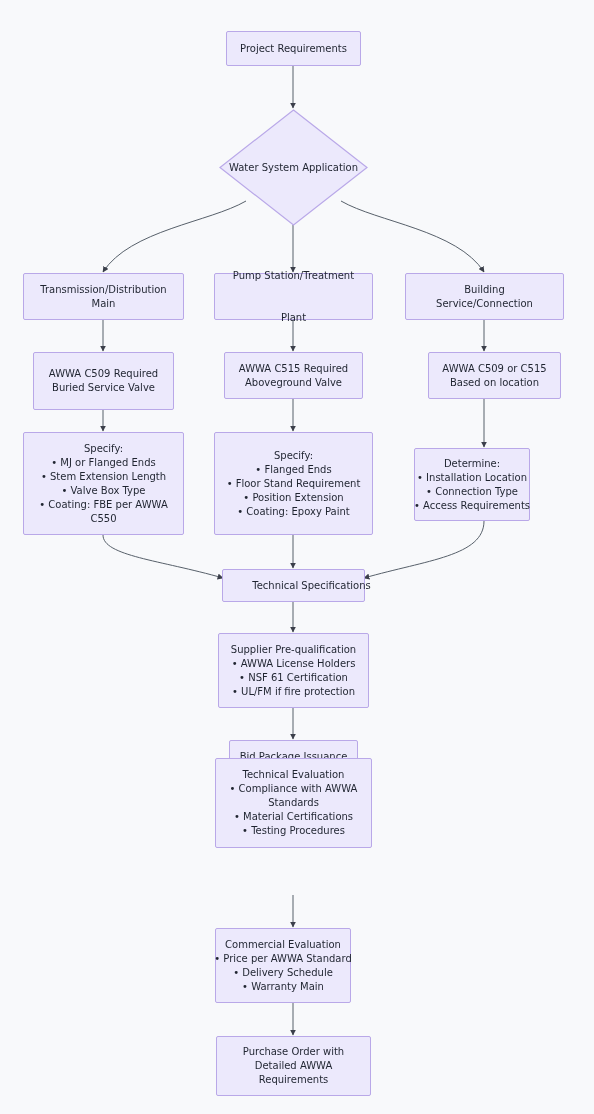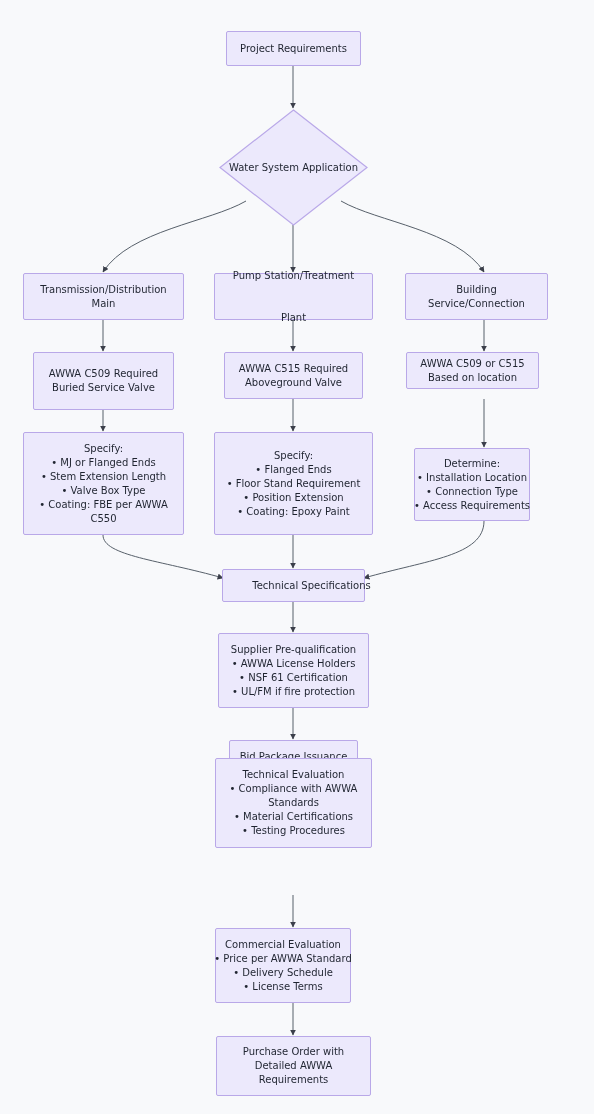--- a/index.html
+++ b/index.html
@@ -95,36 +95,36 @@
   <div class="node" style="left:23px;top:273px;width:161px;height:47px;">
     <span class="ln">Transmission/Distribution</span>
     <span class="ln">Main</span>
   </div>
 
   <div class="node" style="left:214px;top:273px;width:159px;height:47px;gap:28px;">
     <span class="ln">Pump Station/Treatment</span>
     <span class="ln">Plant</span>
   </div>
 
-  <div class="node" style="left:405px;top:273px;width:143px;height:47px;">
+  <div class="node" style="left:405px;top:273px;width:159px;height:47px;">
     <span class="ln">Building</span>
     <span class="ln">Service/Connection</span>
   </div>
 
   <div class="node" style="left:33px;top:352px;width:141px;height:58px;">
     <span class="ln">AWWA C509 Required</span>
     <span class="ln">Buried Service Valve</span>
   </div>
 
   <div class="node" style="left:224px;top:352px;width:139px;height:47px;">
     <span class="ln">AWWA C515 Required</span>
     <span class="ln">Aboveground Valve</span>
   </div>
 
-  <div class="node" style="left:406px;top:352px;width:133px;height:37px;">
+  <div class="node" style="left:428px;top:352px;width:133px;height:47px;">
     <span class="ln">AWWA C509 or C515</span>
     <span class="ln">Based on location</span>
   </div>
 
   <div class="node" style="left:23px;top:432px;width:161px;height:103px;">
     <span class="ln">Specify:</span>
     <span class="ln">• MJ or Flanged Ends</span>
     <span class="ln">• Stem Extension Length</span>
     <span class="ln">• Valve Box Type</span>
     <span class="ln">• Coating: FBE per AWWA</span>
@@ -166,21 +166,21 @@
     <span class="ln">• Compliance with AWWA</span>
     <span class="ln">Standards</span>
     <span class="ln">• Material Certifications</span>
     <span class="ln">• Testing Procedures</span>
   </div>
 
   <div class="node" style="left:215px;top:928px;width:136px;height:75px;">
     <span class="ln">Commercial Evaluation</span>
     <span class="ln">• Price per AWWA Standard</span>
     <span class="ln">• Delivery Schedule</span>
-    <span class="ln">• License Terms</span>
+    <span class="ln">• Warranty Main</span>
   </div>
 
   <div class="node" style="left:216px;top:1036px;width:155px;height:60px;">
     <span class="ln">Purchase Order with</span>
     <span class="ln">Detailed AWWA</span>
     <span class="ln">Requirements</span>
   </div>
 
 </div>
 

